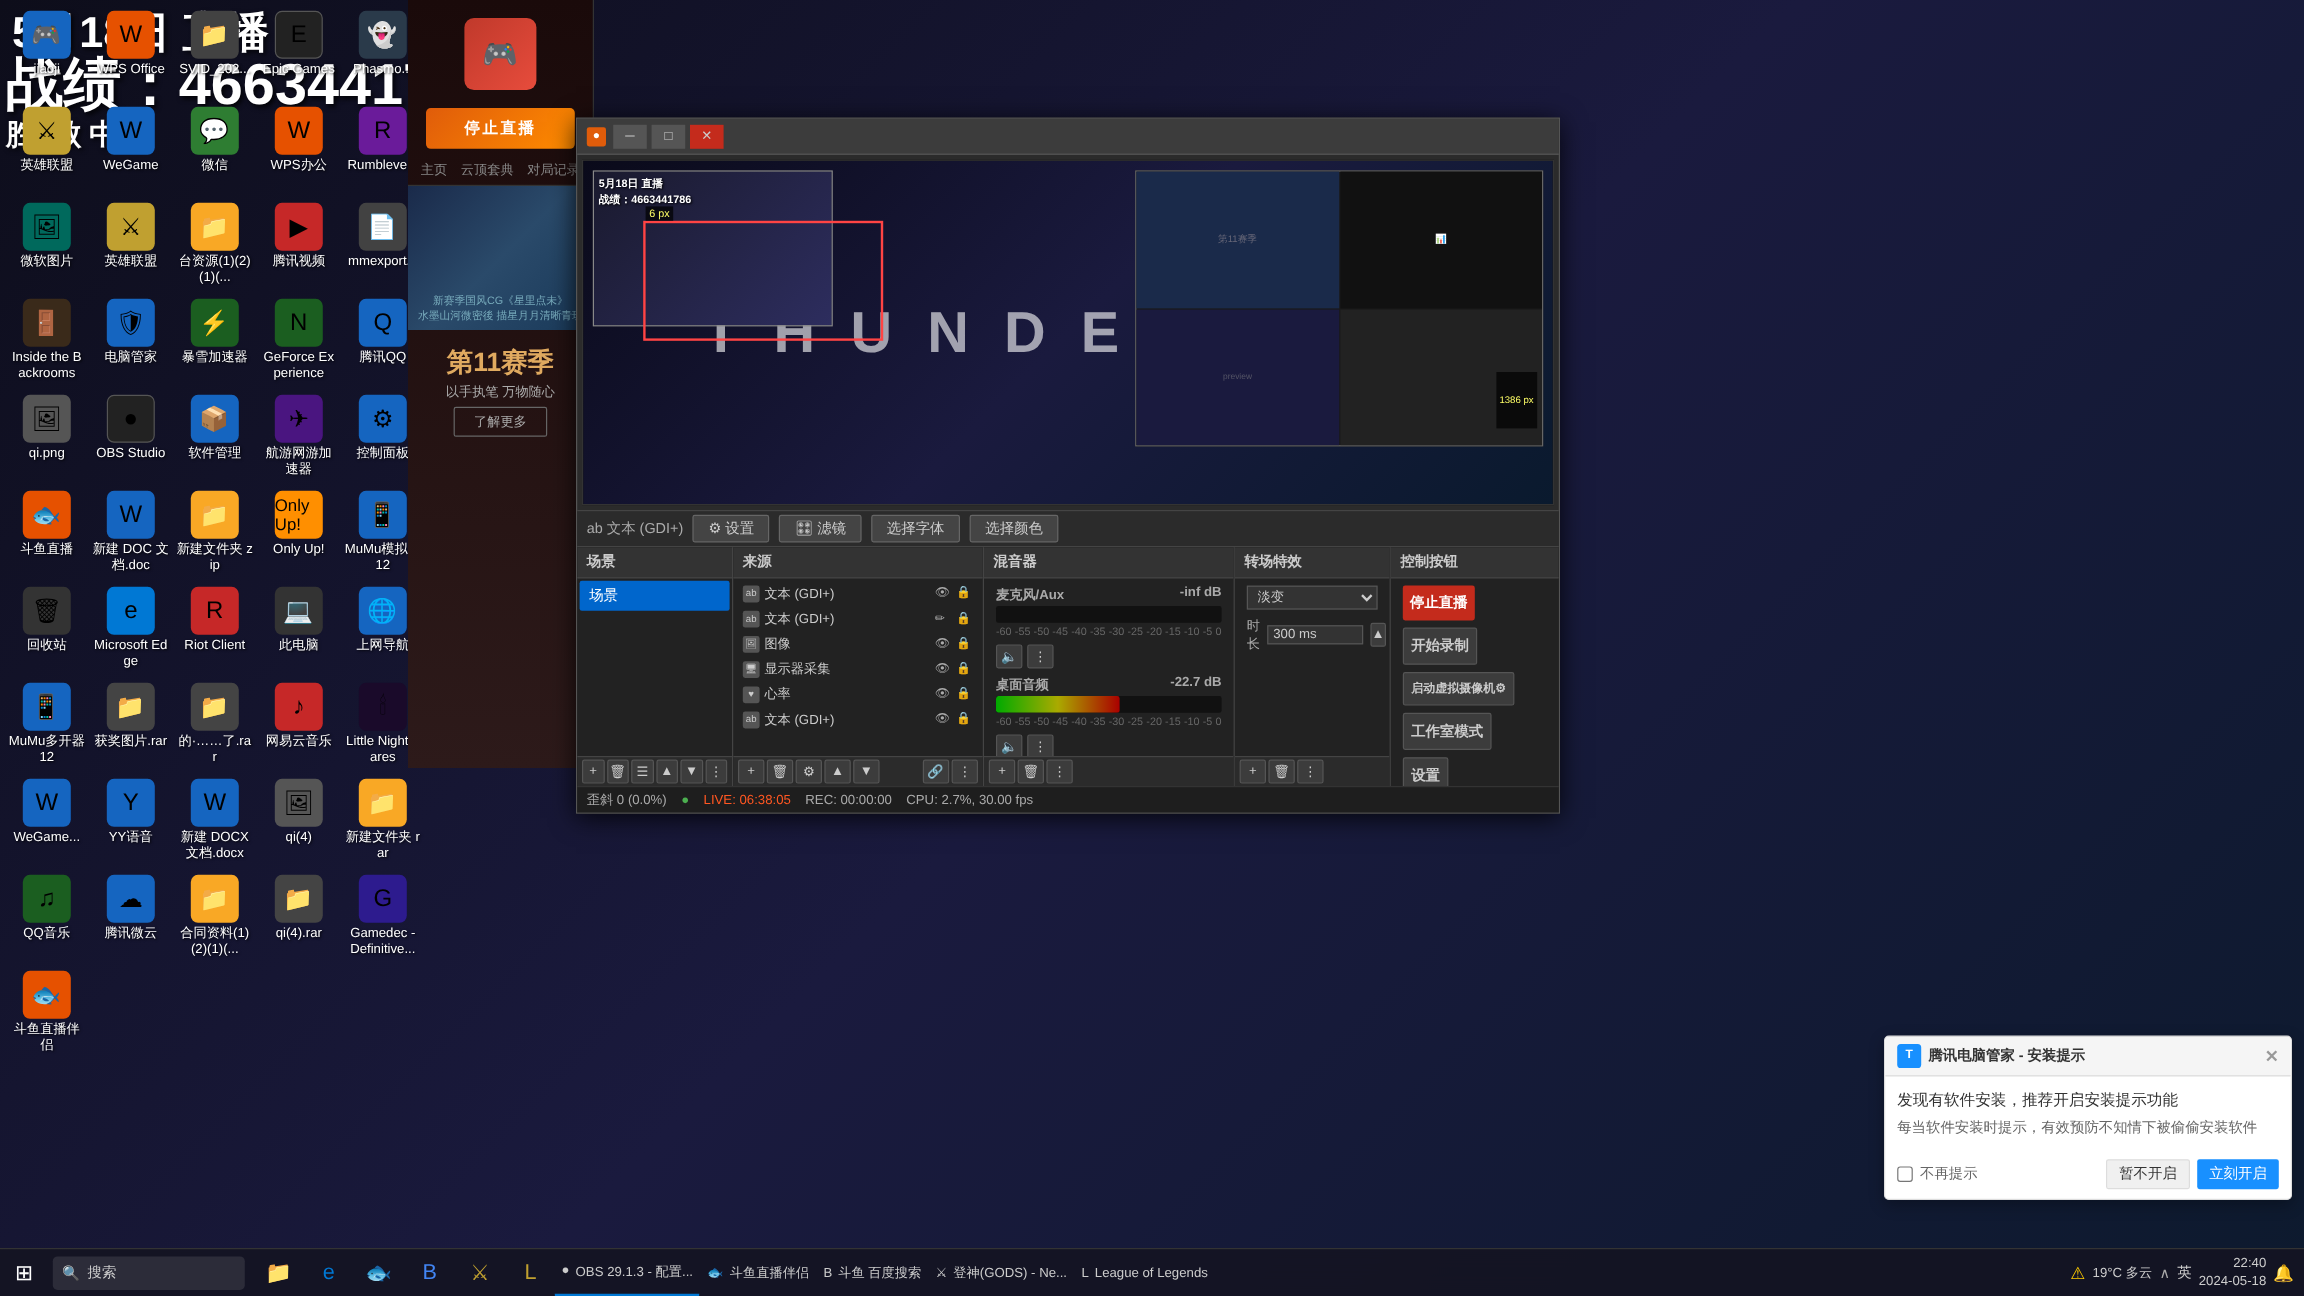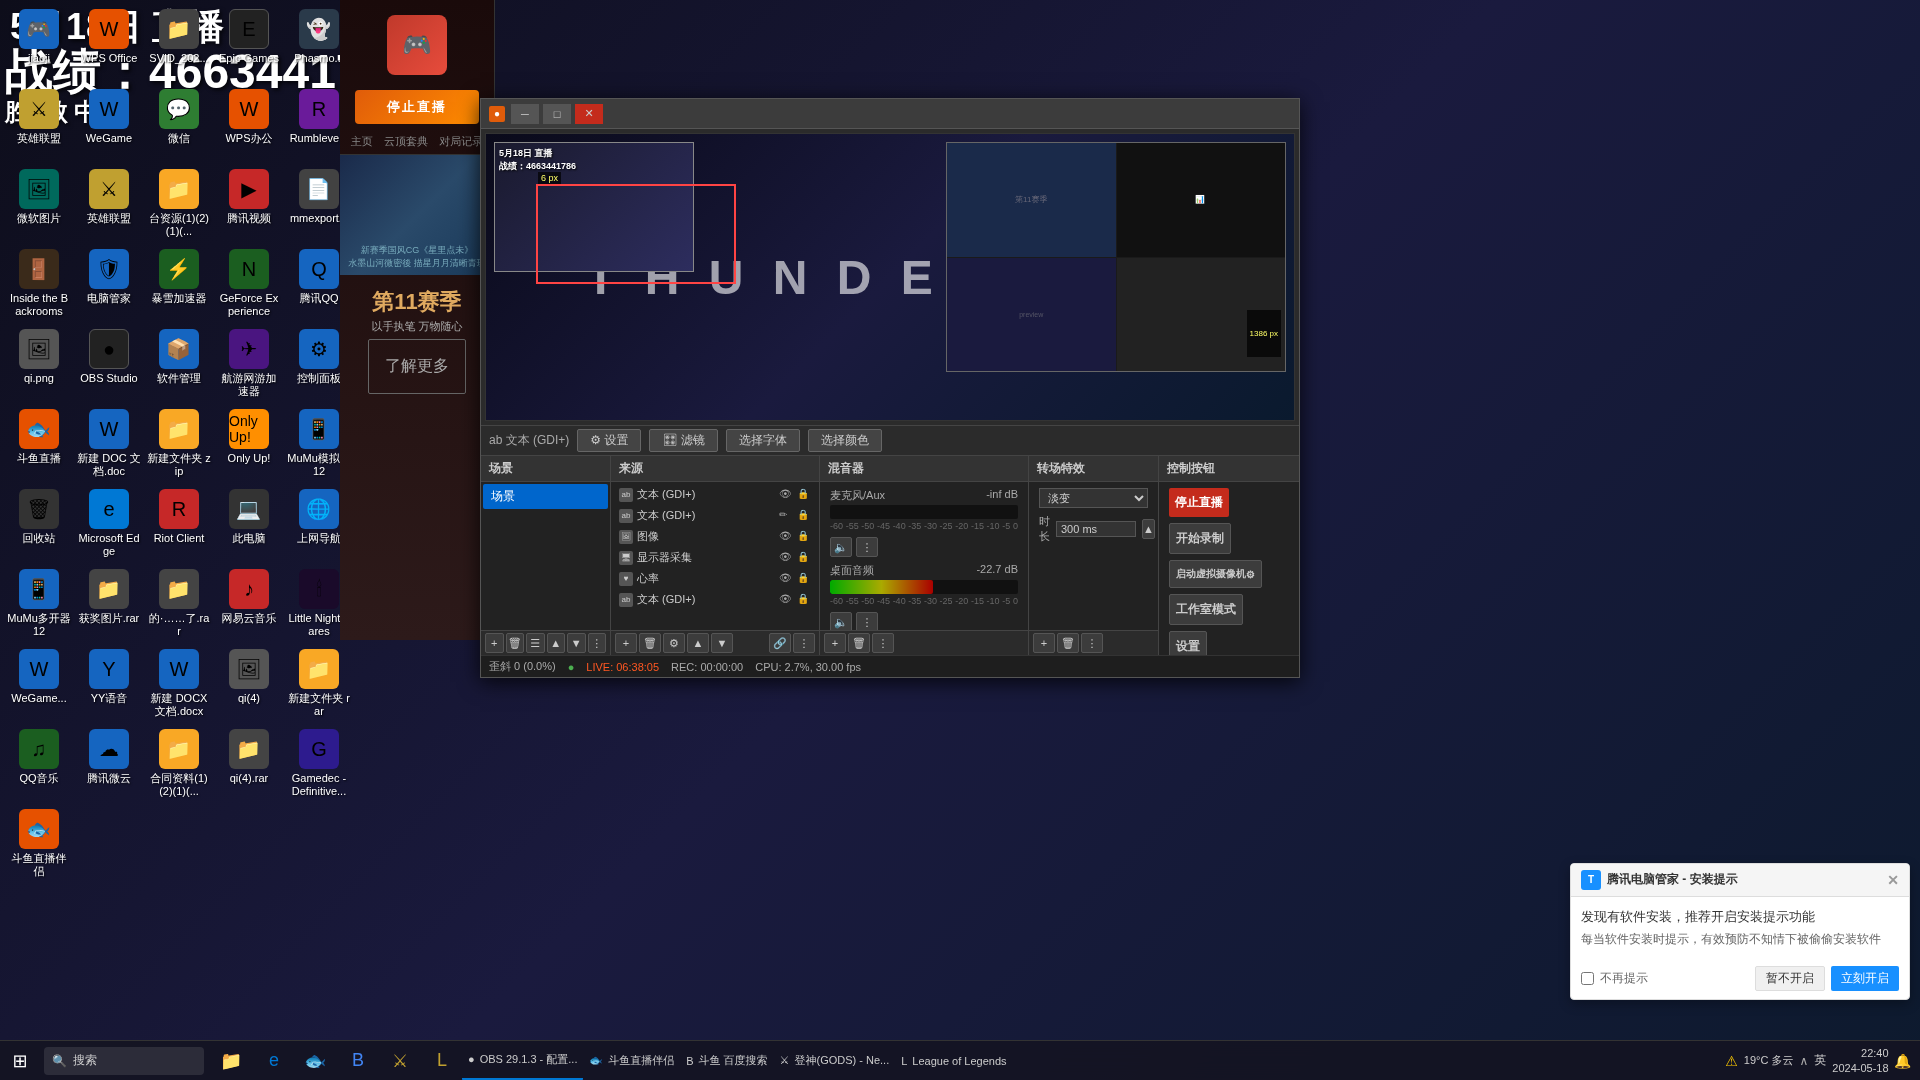--- a/index.html
+++ b/index.html
@@ -360,20 +360,21 @@
     .obs-mixer-bar {
       padding: 4px 8px 2px;
     }
 
     .obs-mixer-label {
       font-size: 11px;
       color: #aaa;
       margin-bottom: 2px;
       display: flex;
       justify-content: space-between;
+      font-weight: bold;
     }
 
     .obs-mixer-track {
       height: 14px;
       background: #111;
       border-radius: 2px;
       position: relative;
       overflow: hidden;
       margin-bottom: 2px;
     }
@@ -696,22 +697,22 @@
       color: #aaa;
       margin-top: 5px;
     }
 
     .game-more-btn {
       margin: 5px auto;
       display: block;
       background: transparent;
       border: 1px solid #666;
       color: #aaa;
-      padding: 16px 16px;
-      font-size: 16px;
+      padding: 4px 16px;
+      font-size: 11px;
       cursor: pointer;
       border-radius: 2px;
     }
 
     .game-preview-img {
       width: 100%;
       height: 120px;
       background: linear-gradient(135deg, #1a2a4a 0%, #2a4a6a 50%, #1a3a5a 100%);
       display: flex;
       align-items: flex-end;

